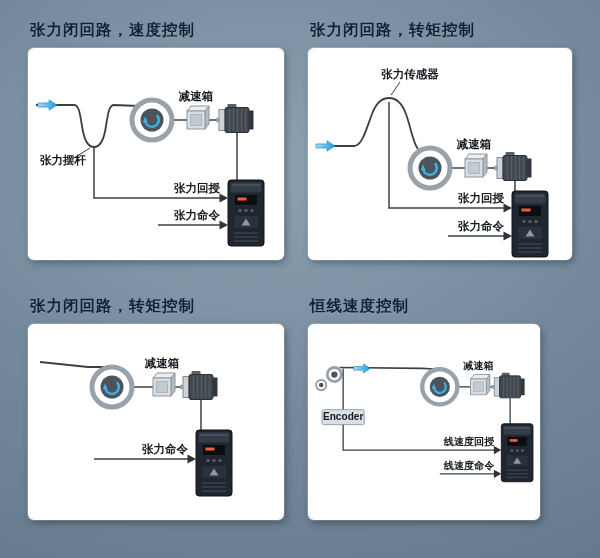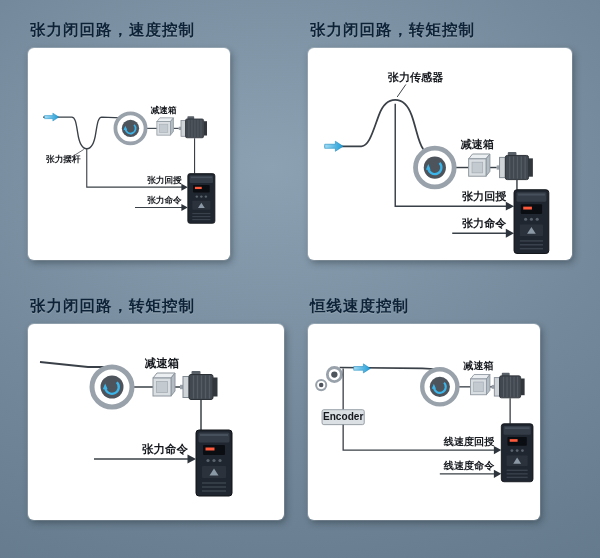--- a/index.html
+++ b/index.html
@@ -2,34 +2,34 @@
 <html><head>
 <meta charset="utf-8">
 <style>
   html,body { margin:0; padding:0; }
   body {
     width:600px; height:558px; overflow:hidden; position:relative;
     font-family:"Liberation Sans","DejaVu Sans",sans-serif;
     background: radial-gradient(ellipse 130% 100% at 45% 30%, #8ca2b3 0%, #74899b 45%, #5d7486 100%);
   }
   .quad { position:absolute; }
-  #q1 { left:28px;  top:20px;  width:202px; }
+  #q1 { left:28px;  top:20px;  width:256px; }
   #q2 { left:308px; top:20px;  width:264px; }
   #q3 { left:28px;  top:296px; width:256px; }
   #q4 { left:308px; top:296px; width:232px; }
   .quad-title {
     font-size:15.5px; font-weight:bold; color:#0d2236;
     letter-spacing:1px; margin:0 0 7px 2px;
     text-shadow:0 1px 1px rgba(255,255,255,.18);
   }
   .panel {
     background:#ffffff; border-radius:6px;
     box-shadow:2px 3px 7px rgba(15,25,35,.38), 0 0 0 1px rgba(255,255,255,.25);
   }
-  #q1 .panel, #q2 .panel { height:212px;padding-left:9px; }
+  #q1 .panel, #q2 .panel { height:212px; }
   #q3 .panel, #q4 .panel { height:196px; }
   .panel svg { display:block; width:100%; height:100%; }
   .web  { fill:none; stroke:#3a4047; stroke-width:1.8; }
   .sig  { fill:none; stroke:#3a4047; stroke-width:1.5; }
   .thin { stroke-width:1; }
   .enc  { fill:#dbe0e4; stroke:#8d969e; stroke-width:1; }
   svg text { font-family:"Liberation Sans","DejaVu Sans",sans-serif; font-size:11.5px; font-weight:600; fill:#15181d; }
 </style>
 </head>
 <body>

